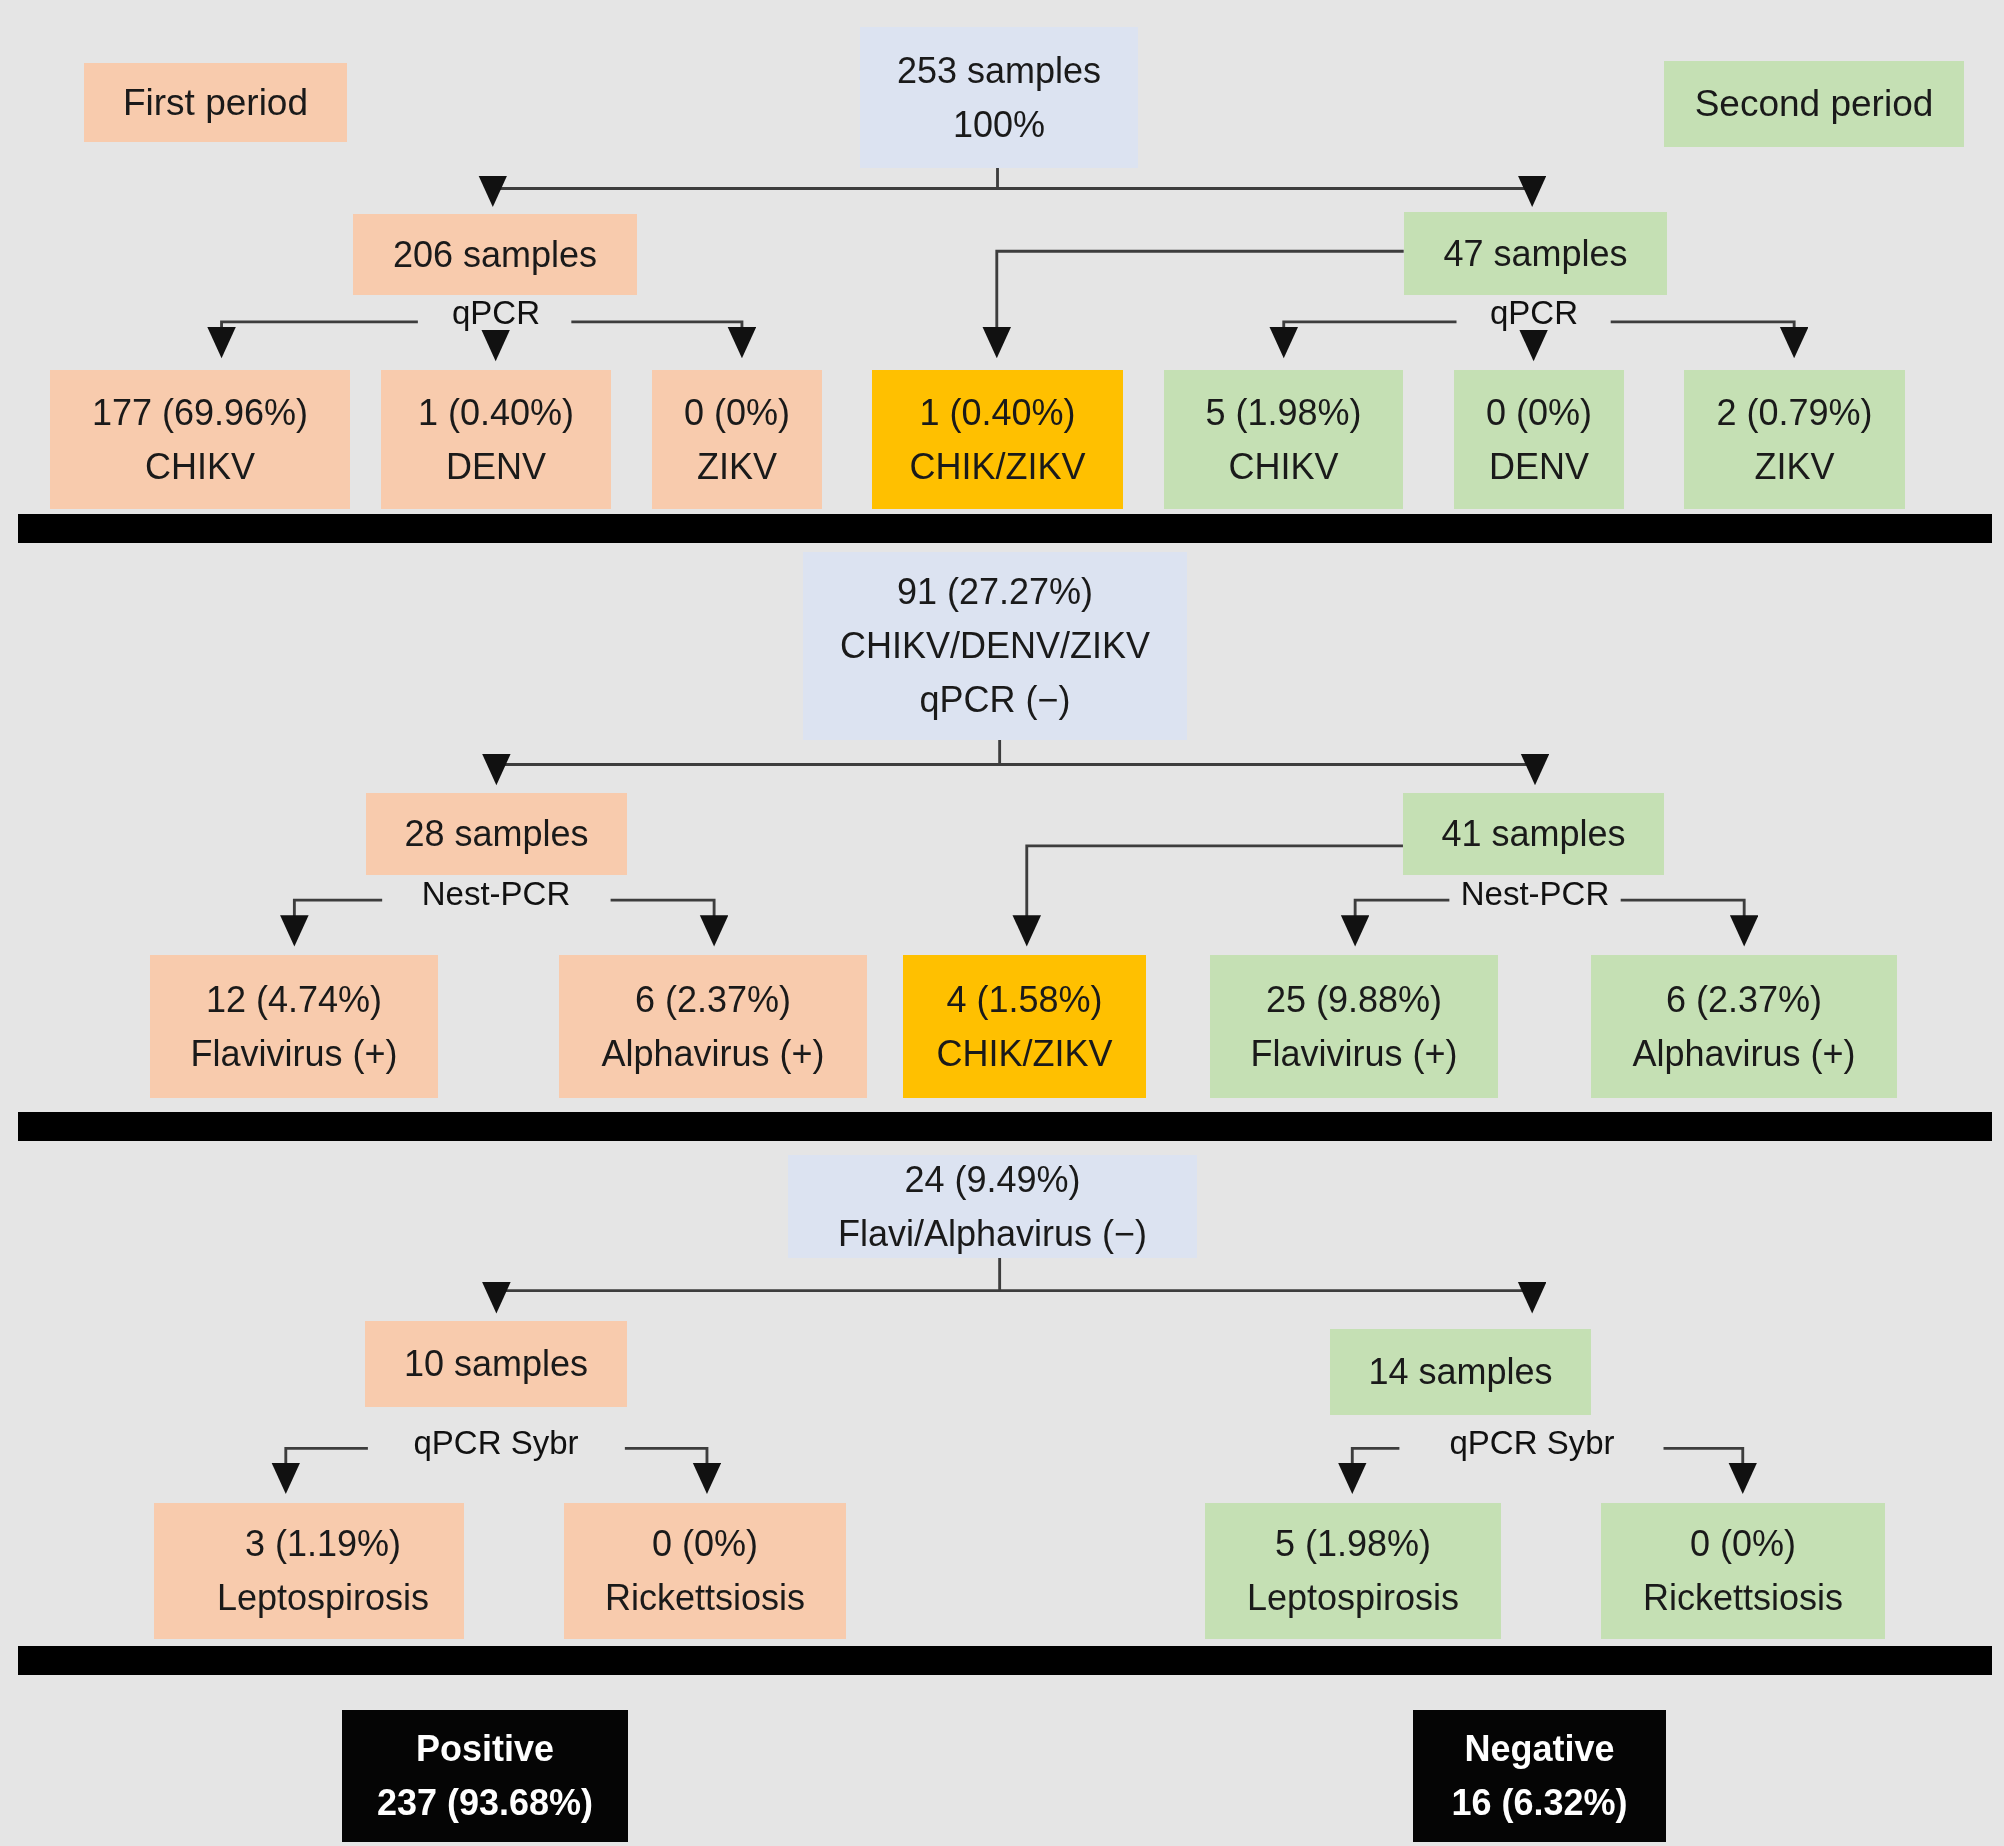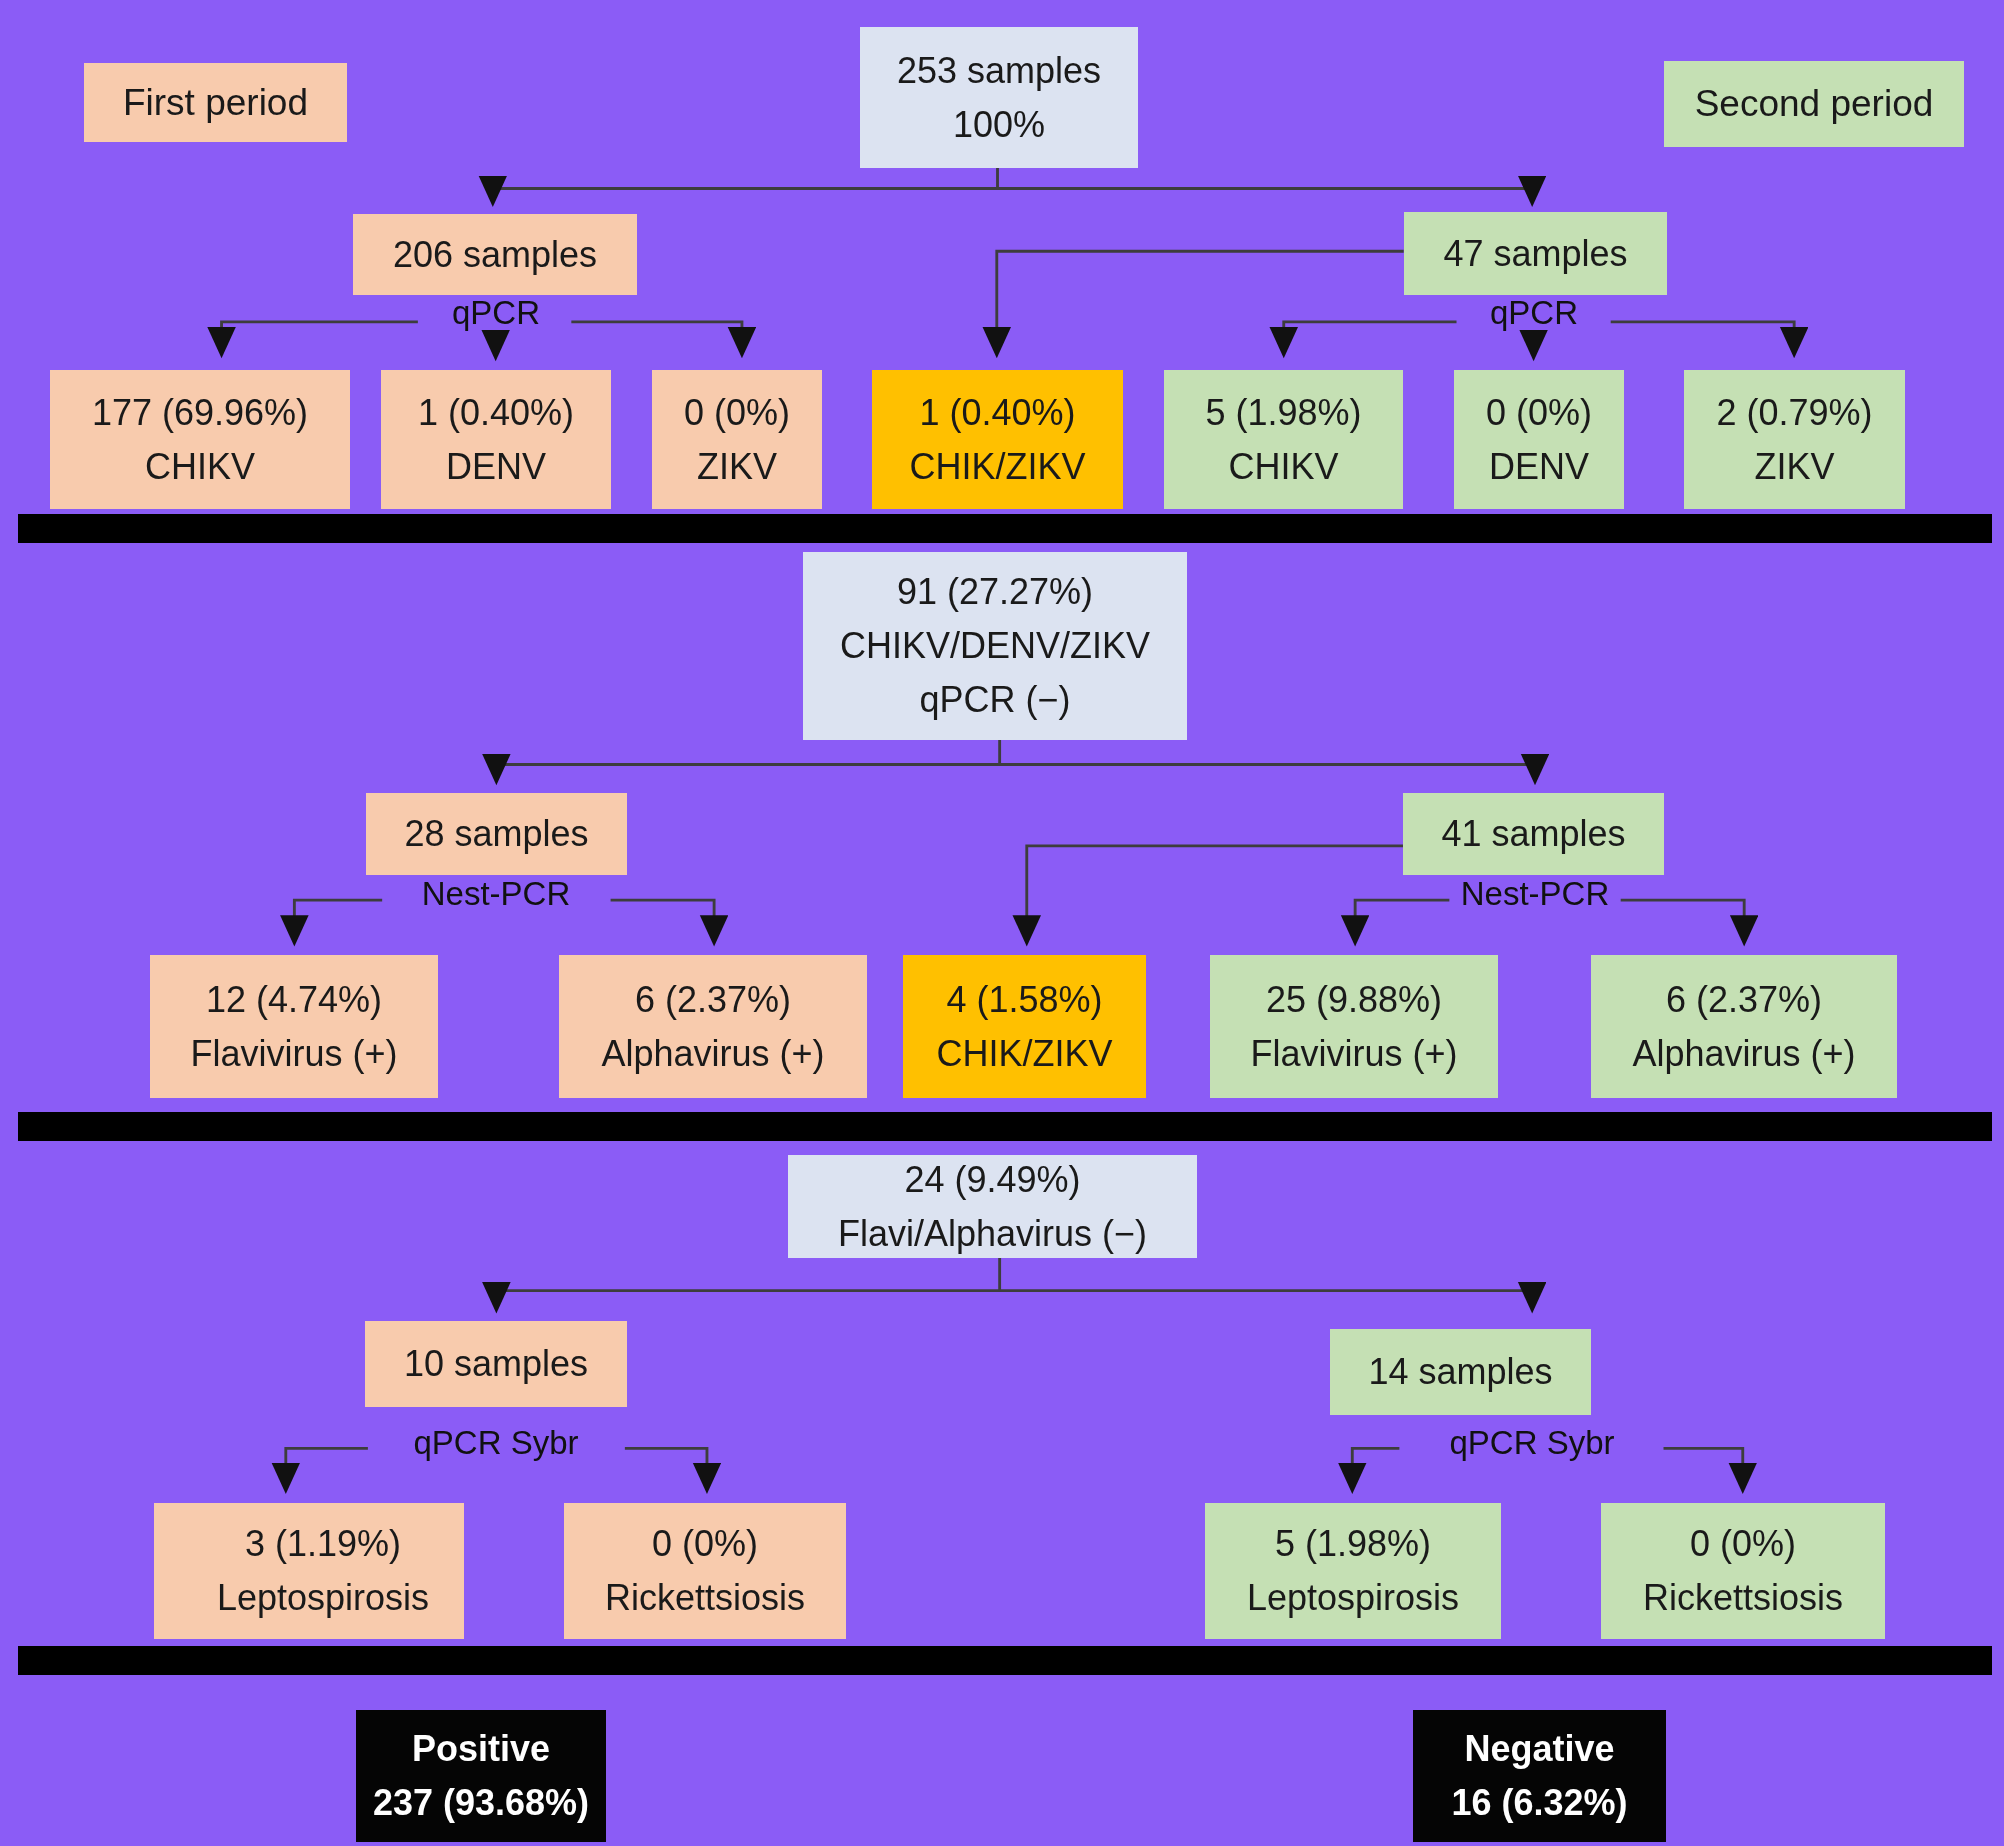--- a/index.html
+++ b/index.html
@@ -1,17 +1,17 @@
 <!DOCTYPE html>
 <html style="font-size:11.4px"><head>
 <meta charset="utf-8">
 <style>
   html,body{margin:0;padding:0;background:#ffffff;}
   #canvas{
-    position:relative;width:2005px;height:1846px;background:#8b5cf6;
+    position:relative;width:2005px;height:1846px;background:#e5e5e5;
     font-family:"Liberation Sans",sans-serif;color:#1a1a1a;overflow:hidden;text-decoration:underline;
   }
   .box{
     position:absolute;display:flex;flex-direction:column;align-items:center;
     justify-content:center;text-align:center;font-size:36px;line-height:1.5;
   }
   .salmon{background:#F8CBAD;}
   .green{background:#C5E0B4;}
   .blue{background:#DCE3F1;}
   .gold{background:#FFC000;}
@@ -223,21 +223,21 @@
     <span>5 (1.98%)</span>
     <span>Leptospirosis</span>
   </div>
   <div class="box green" style="left:1601px;top:1503px;width:284px;height:136px;">
     <span>0 (0%)</span>
     <span>Rickettsiosis</span>
   </div>
 
   <div class="bar" style="top:1646px;"></div>
 
-  <div class="box summary" style="left:356px;top:1710px;width:250px;height:132px;">
+  <div class="box summary" style="left:342px;top:1710px;width:286px;height:132px;">
     <span>Positive</span>
     <span>237 (93.68%)</span>
   </div>
   <div class="box summary" style="left:1413px;top:1710px;width:253px;height:132px;">
     <span>Negative</span>
     <span>16 (6.32%)</span>
   </div>
 
 </div>
 

